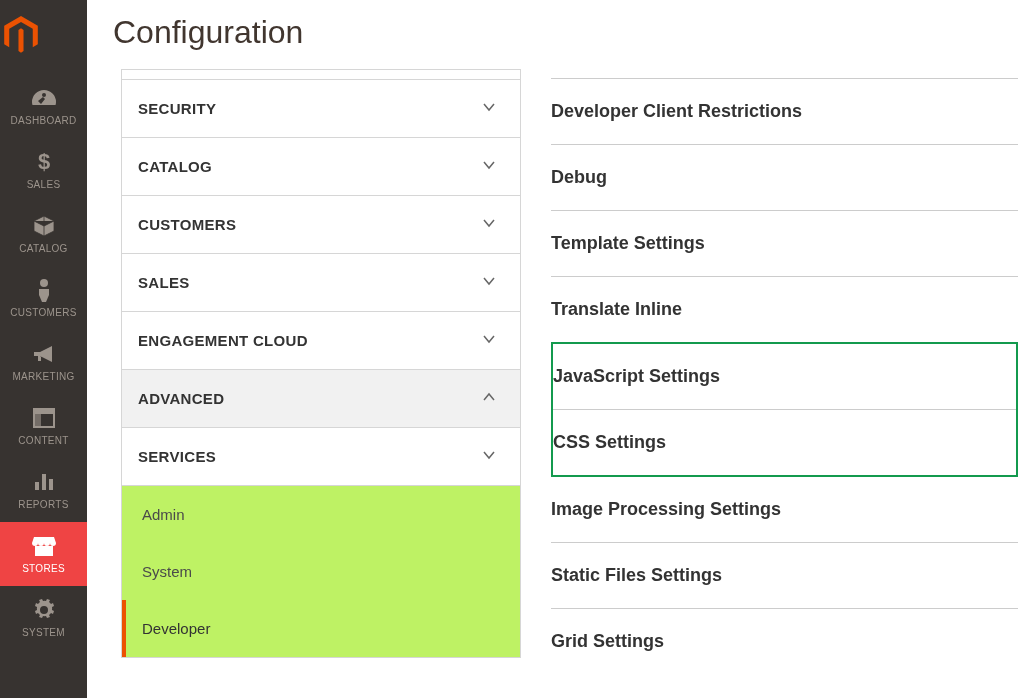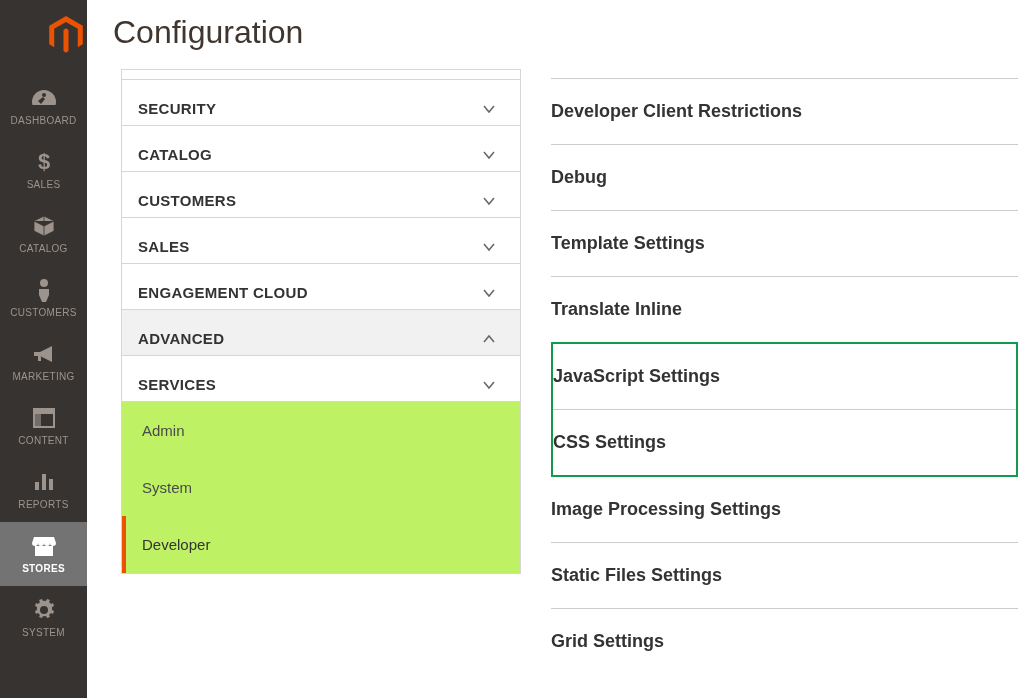--- a/index.html
+++ b/index.html
@@ -1,32 +1,32 @@
 <!DOCTYPE html>
 <html><head>
 <meta charset="utf-8">
 <style>
 * { margin: 0; padding: 0; box-sizing: border-box; }
 body { font-family: -apple-system, BlinkMacSystemFont, "Segoe UI", Helvetica, Arial, sans-serif; background: #fff; width: 1034px; height: 698px; overflow: hidden; }
 .container { display: flex; height: 100%; }
 
-.vnav { width: 87px; background: #373330; display: flex; flex-direction: column; align-items: flex-end; }
+.vnav { width: 87px; background: #373330; display: flex; flex-direction: column; align-items: flex-start; }
 .logo { width: 42px; height: 42px; margin: 14px 0 18px; }
 .vnav-item { width: 87px; display: flex; flex-direction: column; align-items: center; padding: 10px 0 12px; color: #9c948c; cursor: pointer; }
-.vnav-item.active { background: #737373; color: #fff; font-weight: bold; }
+.vnav-item.active { background: #ef4444; color: #fff; }
 .vnav-item .icon { height: 28px; display: flex; align-items: center; justify-content: center; margin-bottom: 3px; }
 .vnav-item .label { font-size: 10px; letter-spacing: 0.3px; text-align: center; }
 
 .main { flex: 1; display: flex; flex-direction: column; }
 .page-title { font-size: 32px; font-weight: 400; color: #41362f; padding: 14px 0 18px 26px; }
 .content { flex: 1; display: flex; padding-left: 34px; }
 
 .sidepanel { width: 400px; }
 .sidemenu { border: 1px solid #d6d6d6; border-bottom: none; }
-.side-section { border-bottom: 1px solid #d6d6d6; padding: 20px 24px 8px 16px; display: flex; justify-content: space-between; align-items: center; cursor: pointer; }
+.side-section { border-bottom: 1px solid #d6d6d6; padding: 20px 24px 20px 16px; display: flex; justify-content: space-between; cursor: pointer; }
 .side-section .title { font-size: 15px; font-weight: 700; color: #333; letter-spacing: 0.3px; }
 .chevron { width: 14px; height: 14px; display: inline-block; }
 .chevron svg { width: 14px; height: 14px; }
 .side-section.expanded { background: #f1f1f1; }
 .sub-items { border-bottom: 1px solid #d6d6d6; background: #bef264; }
 .sub-item { padding: 20px 16px 20px 20px; font-size: 15px; color: #4a4a4a; cursor: pointer; position: relative; }
 .sub-item.active { color: #333; }
 .sub-item.active::before { content: ''; position: absolute; left: 0; top: 0; bottom: 0; width: 4px; background: #eb5202; }
 
 .settings { flex: 1; padding-left: 30px; padding-right: 16px; }

